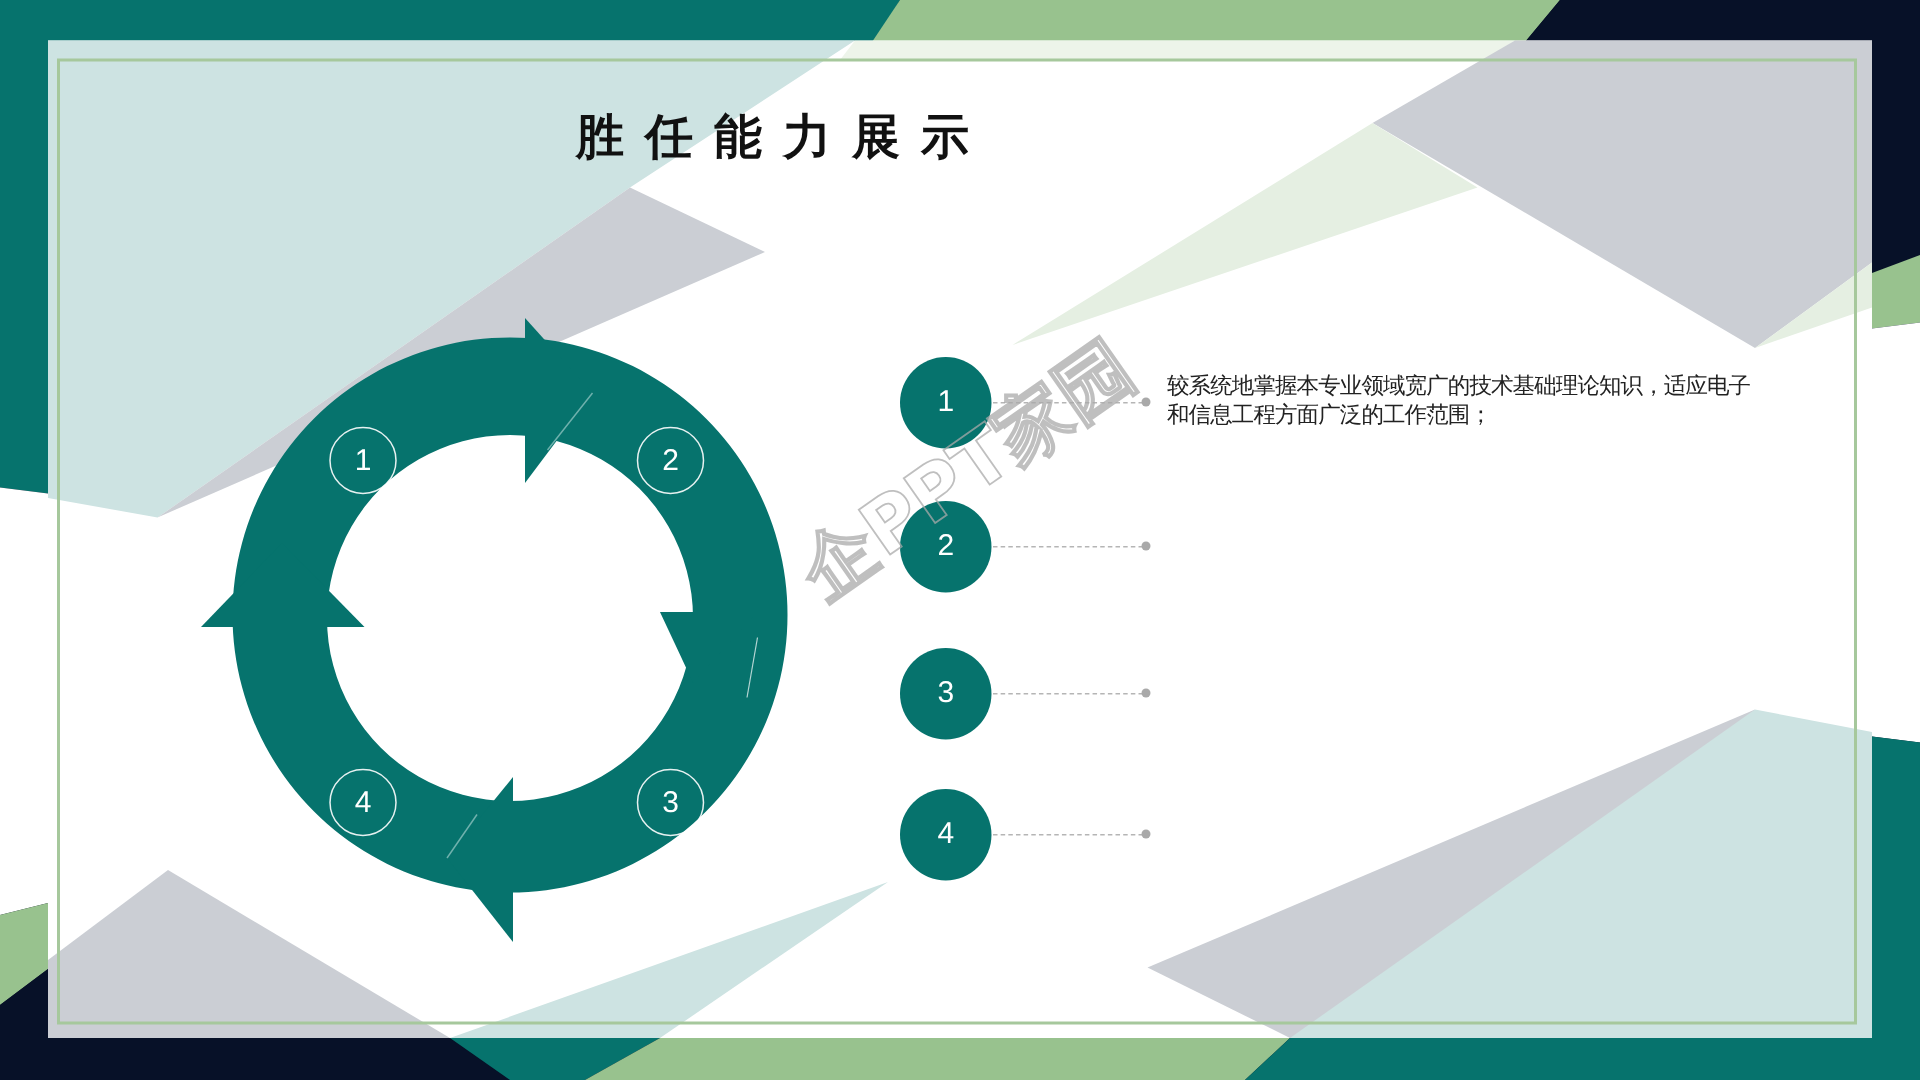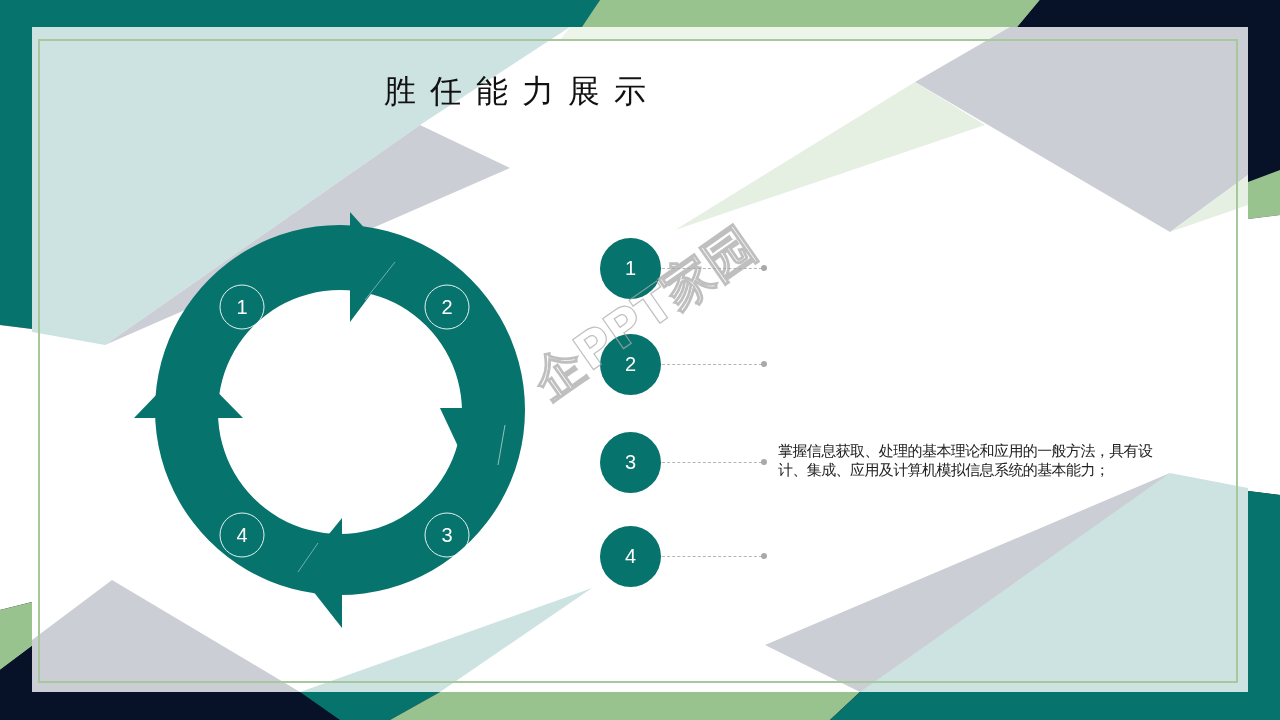--- a/index.html
+++ b/index.html
@@ -1,18 +1,18 @@
 <!DOCTYPE html>
 <html><head>
 <meta charset="utf-8">
 <style>
   html, body { margin: 0; padding: 0; }
   body { width: 1280px; height: 720px; overflow: hidden; position: relative; background: #071128; font-family: "Liberation Sans", "DejaVu Sans", sans-serif; }
   .layer { position: absolute; left: 0; top: 0; width: 1280px; height: 720px; }
-  .title { position: absolute; left: 0; width: 1044px; top: 70px; text-align: center; font-size: 32px; font-weight: normal; letter-spacing: 14px; color: #111; font-family: "DejaVu Sans", sans-serif; }
+  .title { position: absolute; left: 0; width: 1044px; top: 70px; text-align: center; font-size: 32px; font-weight: bold; letter-spacing: 14px; color: #111; font-family: "DejaVu Sans", sans-serif; }
   .item { position: absolute; left: 600px; width: 600px; height: 62px; }
   .item .badge { position: absolute; left: 0; top: 0; width: 61px; height: 61px; border-radius: 50%; background: #06736D; color: #fff; font-size: 20px; display: flex; align-items: center; justify-content: center; }
   .item .connector { position: absolute; left: 62px; top: 30px; width: 100px; border-top: 1px dashed #b5b5b5; }
   .item .dot { position: absolute; left: 161px; top: 27px; width: 6px; height: 6px; border-radius: 50%; background: #a9a9a9; }
   .item .text { position: absolute; left: 178px; top: 10px; width: 400px; font-size: 15px; line-height: 19px; color: #222; font-family: "DejaVu Sans", sans-serif; letter-spacing: -0.6px; }
   .ring-label { position: absolute; width: 46px; height: 46px; margin-left: -23px; margin-top: -23px; color: #fff; font-size: 20px; display: flex; align-items: center; justify-content: center; }
   .watermark { position: absolute; left: 520px; top: 360px; transform: rotate(-35deg); transform-origin: left top; font-size: 50px; color: transparent; -webkit-text-stroke: 1.2px rgba(170,170,170,0.75); font-family: "DejaVu Sans", sans-serif; font-weight: bold; white-space: nowrap; }
 </style>
 </head>
 <body>
@@ -103,31 +103,31 @@
 
 <div class="ring-label" style="left:242px;top:307px;">1</div>
 <div class="ring-label" style="left:447px;top:307px;">2</div>
 <div class="ring-label" style="left:447px;top:535px;">3</div>
 <div class="ring-label" style="left:242px;top:535px;">4</div>
 
 <div class="item" style="top:238px;">
   <div class="badge">1</div>
   <div class="connector"></div>
   <div class="dot"></div>
+  <div class="text">较系统地掌握本专业领域宽广的技术基础理论知识，适应电子和信息工程方面广泛的工作范围；</div>
 </div>
 <div class="item" style="top:334px;">
   <div class="badge">2</div>
   <div class="connector"></div>
   <div class="dot"></div>
 </div>
 <div class="item" style="top:432px;">
   <div class="badge">3</div>
   <div class="connector"></div>
   <div class="dot"></div>
-  <div class="text">掌握信息获取、处理的基本理论和应用的一般方法，具有设计、集成、应用及计算机模拟信息系统的基本能力；</div>
 </div>
 <div class="item" style="top:526px;">
   <div class="badge">4</div>
   <div class="connector"></div>
   <div class="dot"></div>
 </div>
 
 <div class="watermark">企PPT家园</div>
 
 </body></html>

